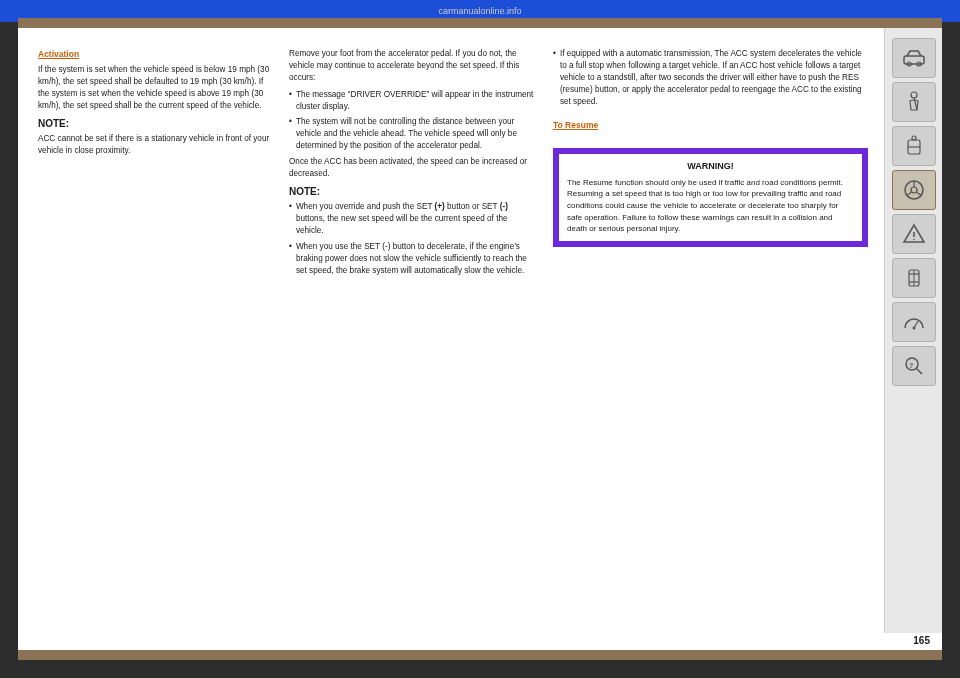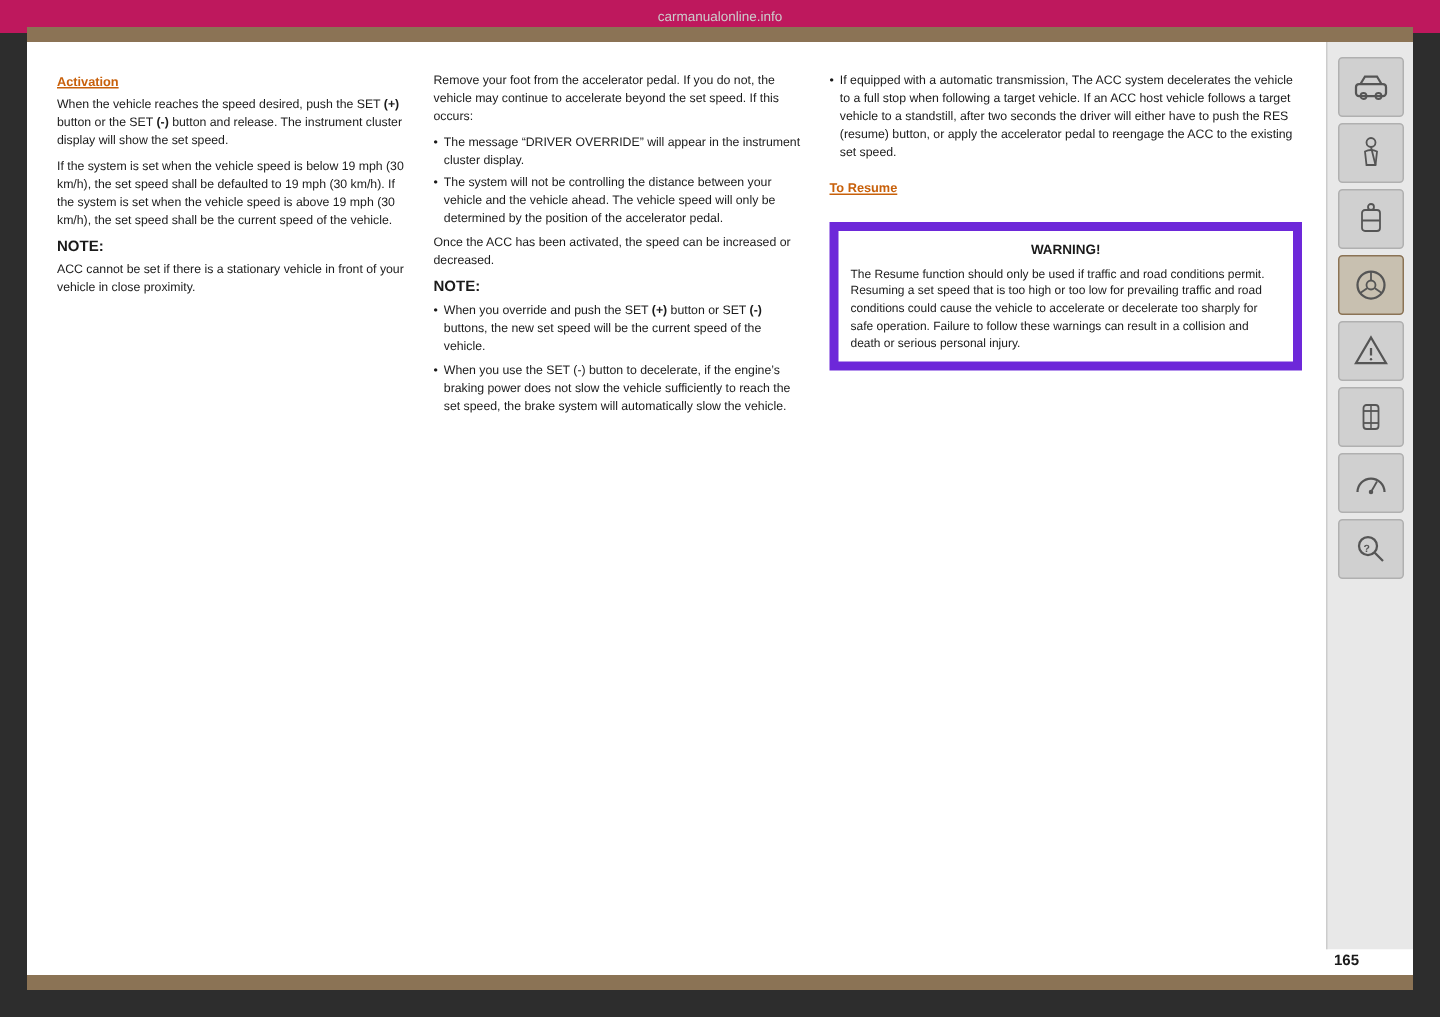--- a/index.html
+++ b/index.html
@@ -124,33 +124,33 @@
       color: #1a1a1a;
     }
     .warning-text {
       font-size: 8px;
       line-height: 1.45;
       color: #1a1a1a;
     }
     .page-number-area {
       display: flex;
       justify-content: flex-end;
-      padding: 2px 36px 4px 0;
+      padding: 2px 12px 4px 0;
       font-size: 10px;
       font-weight: bold;
       color: #1a1a1a;
     }
     .bottom-bar {
       height: 10px;
       background: #8b7355;
       width: 100%;
     }
     .footer-bar {
       height: 22px;
-      background: #be185d;
+      background: #1d4ed8;
       display: flex;
       align-items: center;
       justify-content: center;
     }
     .footer-text {
       color: #ccc;
       font-size: 9px;
     }
     .bold-text {
       font-weight: bold;
@@ -160,21 +160,20 @@
 <body>
 
 <div class="page-container">
   <div class="top-bar"></div>
   <div class="content-area">
     <div class="main-content">
 
       <div class="left-column">
         <div class="section-heading">Activation</div>
 
-        <p>When the vehicle reaches the speed desired, push the SET <span class="bold-text">(+)</span> button or the SET <span class="bold-text">(-)</span> button and release. The instrument cluster display will show the set speed.</p>
         <p>If the system is set when the vehicle speed is below 19 mph (30 km/h), the set speed shall be defaulted to 19 mph (30 km/h). If the system is set when the vehicle speed is above 19 mph (30 km/h), the set speed shall be the current speed of the vehicle.</p>
 
         <div class="note-heading">NOTE:</div>
         <p>ACC cannot be set if there is a stationary vehicle in front of your vehicle in close proximity.</p>
       </div>
 
       <div class="middle-column">
         <p>Remove your foot from the accelerator pedal. If you do not, the vehicle may continue to accelerate beyond the set speed. If this occurs:</p>
 
         <div class="bullet-item">

